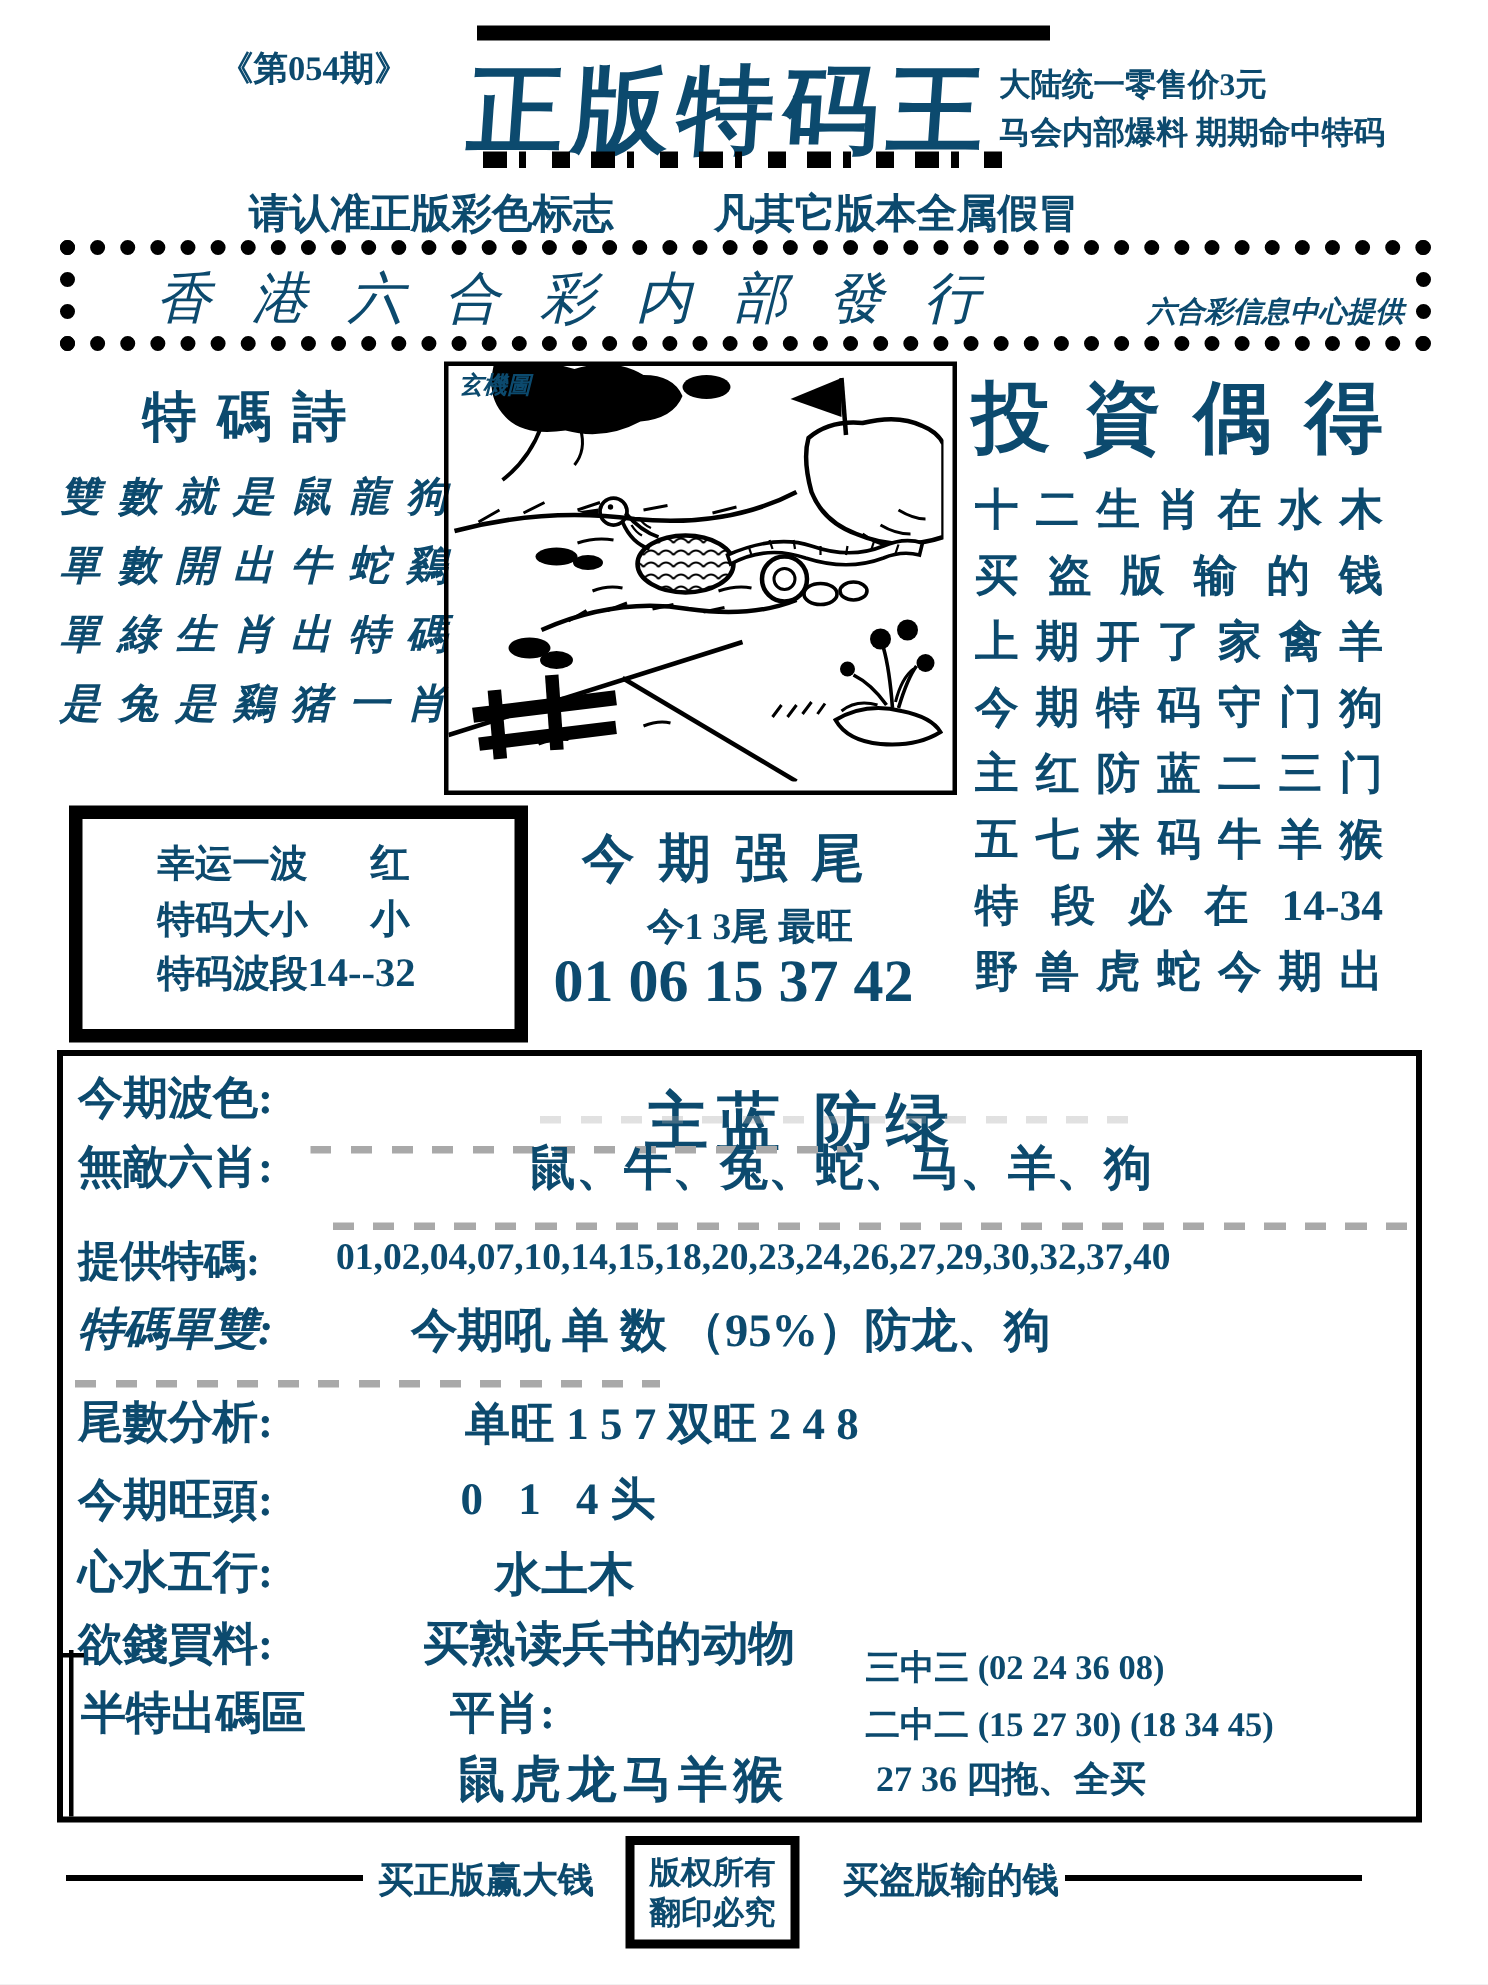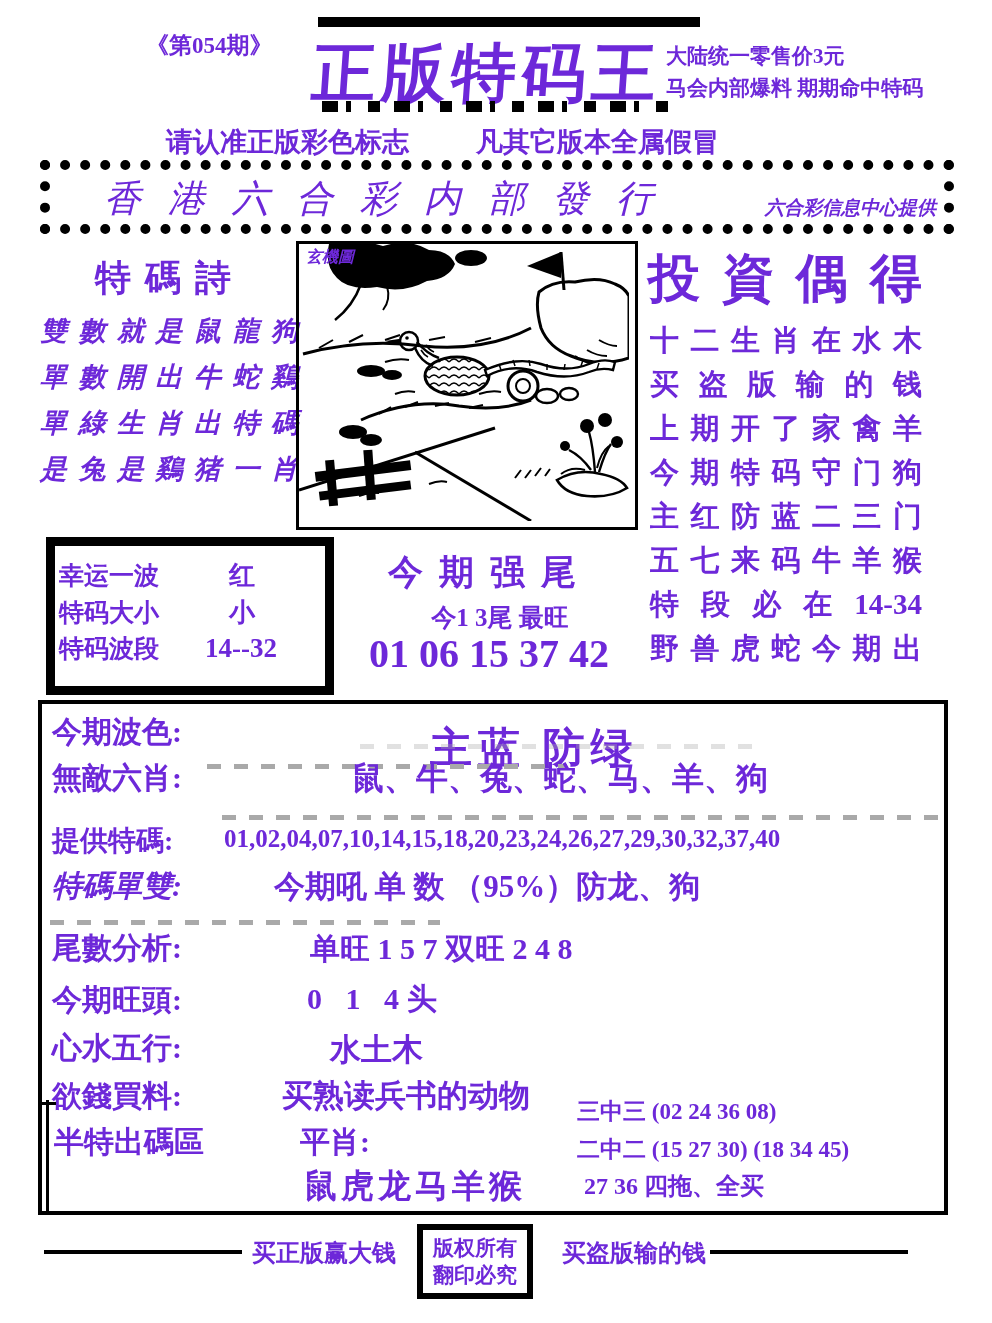--- a/index.html
+++ b/index.html
@@ -1,17 +1,17 @@
 <!DOCTYPE html>
 <html><head>
 <meta charset="utf-8">
 <style>
   html,body{margin:0;padding:0;background:#e8e8e8;}
   .page{position:relative;width:992px;height:1323px;background:#ffffff;overflow:hidden;
-        font-family:"Liberation Serif","DejaVu Serif",serif;color:#6d28d9;}
+        font-family:"Liberation Serif","DejaVu Serif",serif;color:#0c4a6e;}
   .abs{position:absolute;white-space:nowrap;}
   .b{font-weight:bold;}
   .blk{background:#000;}
   
   .topbar{left:318px;top:17px;width:382px;height:10px;}
   .issue{left:146px;top:30px;font-size:23px;font-weight:bold;}
   .title{left:312px;top:30px;font-size:64px;font-weight:900;letter-spacing:6px;transform:skewX(-4deg);}
   .price{left:666px;top:42px;font-size:21px;font-weight:bold;}
   .slogan{left:666px;top:74px;font-size:21px;font-weight:bold;}
   .cutstrip{left:322px;top:101px;width:356px;height:11px;
@@ -27,25 +27,25 @@
   .poem-lines{left:40px;top:318px;width:258px;font-style:italic;}
   .poem-line{font-size:27px;font-weight:bold;line-height:1;margin-bottom:19px;text-align:justify;text-align-last:justify;}
   
   .pic{left:296px;top:241px;width:336px;height:283px;border:3px solid #000;}
   .pic-label{position:absolute;left:7px;top:3px;font-size:16px;font-weight:bold;font-style:italic;}
   
   .st-title{left:352px;top:549px;width:276px;text-align:center;font-size:35px;font-weight:900;letter-spacing:16px;}
   .st-sub{left:339px;top:601px;width:276px;text-align:center;font-size:25px;font-weight:bold;padding-left:23px;}
   .st-num{left:336px;top:630px;width:306px;text-align:center;font-size:40px;font-weight:bold;}
   
-  .lucky{left:46px;top:537px;width:266px;height:128px;border:9px solid #000;padding:12px 0 0 4px;}
+  .lucky{left:46px;top:537px;width:266px;height:128px;border:9px solid #000;padding:12px 0 0 22px;text-align:right;}
   .lucky-row{display:flex;align-items:baseline;height:37px;}
   .lucky-lbl{font-size:25px;font-weight:bold;width:128px;}
   .lucky-val{font-size:26px;font-weight:bold;margin-left:42px;}
-  .lucky-val.tight{margin-left:18px;font-size:27px;}
+  .lucky-val.tight{margin-left:0;font-size:27px;}
   
   .inv-title{left:648px;top:244px;width:274px;font-size:52px;font-weight:900;text-align:justify;text-align-last:justify;}
   .inv-lines{left:650px;top:326px;width:272px;}
   .inv-line{font-size:29px;font-weight:900;line-height:1;margin-bottom:15px;text-align:justify;text-align-last:justify;}
   
   .mainbox{left:38px;top:700px;width:902px;height:507px;border:4px solid #000;}
   .mb{position:absolute;white-space:nowrap;}
   .lbl{font-size:30px;font-weight:bold;}
   .dash{height:5px;background:repeating-linear-gradient(90deg,#a9a9a9 0 14px,transparent 14px 27px);}
   .innerline-v{position:absolute;left:4px;top:396px;width:3px;height:111px;background:#000;}

